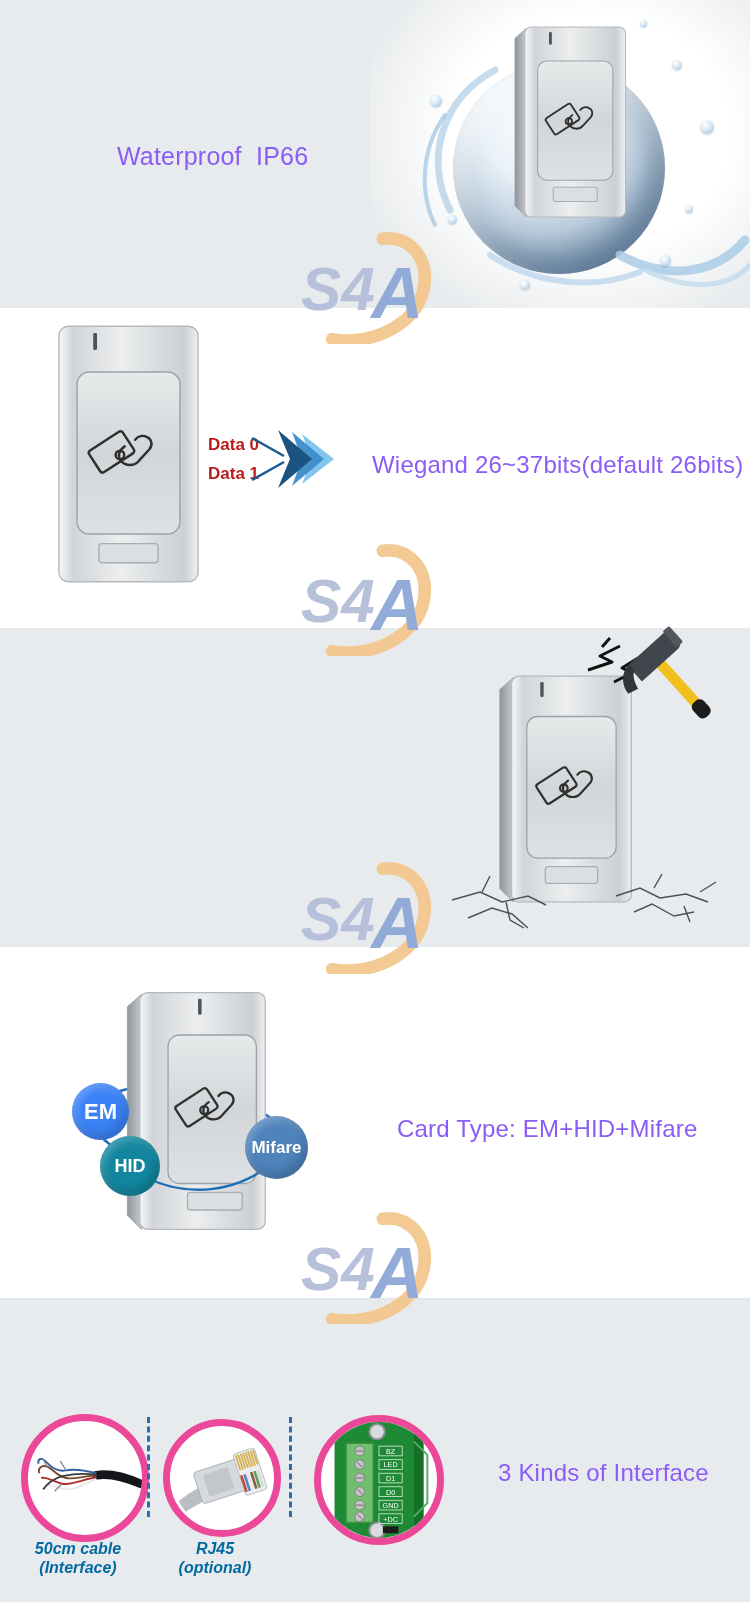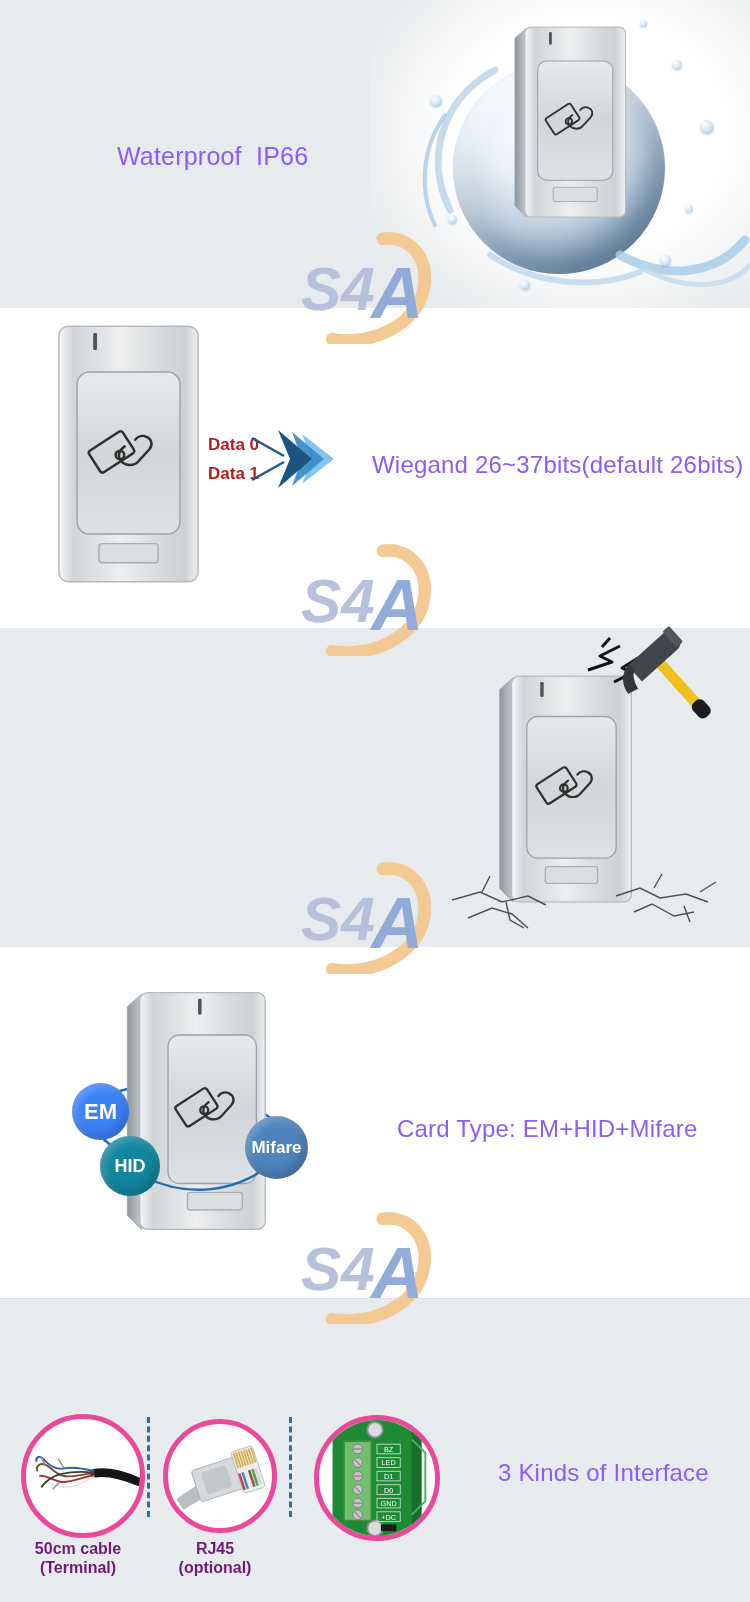--- a/index.html
+++ b/index.html
@@ -28,24 +28,24 @@
   .data-label{position:absolute;font-size:17px;font-weight:bold;color:#b91c1c;}
 
   
   .bubble{position:absolute;border-radius:50%;display:flex;align-items:center;justify-content:center;
           color:#fff;font-weight:bold;box-shadow:inset -4px -6px 10px rgba(0,0,0,.18), inset 3px 4px 8px rgba(255,255,255,.25);}
   .bubble-em{left:72px;top:136px;width:57px;height:57px;font-size:22px;background:#3b82f6;}
   .bubble-hid{left:100px;top:189px;width:60px;height:60px;font-size:18px;background:#12869f;}
   .bubble-mifare{left:245px;top:169px;width:63px;height:63px;font-size:17px;background:#4e83bb;}
 
   
-  .iface-circle{position:absolute;border-radius:50%;border:5px solid #ec4899;background:#fff;overflow:hidden;}
+  .iface-circle{position:absolute;border-radius:50%;border:7px solid #ec4899;background:#fff;overflow:hidden;}
   .iface-sep{position:absolute;width:0;border-left:3px dashed #2a6db3;}
   .iface-label{position:absolute;text-align:center;font-size:16px;line-height:19px;
-               font-weight:bold;color:#701a75;}
+               font-style:italic;font-weight:bold;color:#0369a1;}
 
   
   .logo{position:absolute;width:158px;height:112px;opacity:.95;pointer-events:none;}
 </style>
 </head>
 <body>
 
 <svg width="0" height="0" style="position:absolute" aria-hidden="true">
   <defs>
     <linearGradient id="gBody" x1="0" y1="0" x2="1" y2="0">
@@ -305,21 +305,21 @@
           <text x="72" y="75">D0</text>
           <text x="72" y="89">GND</text>
           <text x="72" y="103">+DC</text>
         </g>
         <rect x="64" y="108" width="16" height="7" fill="#1c1c1c"></rect>
       </svg>
     </div>
 
     <div class="iface-label" style="left:8px;top:240px;width:140px;">
       <div>50cm cable</div>
-      <div>(Terminal)</div>
+      <div>(Interface)</div>
     </div>
     <div class="iface-label" style="left:155px;top:240px;width:120px;">
       <div>RJ45</div>
       <div>(optional)</div>
     </div>
 
     <div class="heading" style="left:498px;top:160px;font-size:24px;text-align:center;">3 Kinds of Interface</div>
   </div>
 
   <svg class="logo" style="left:298px;top:232px;" viewBox="0 0 160 115">

